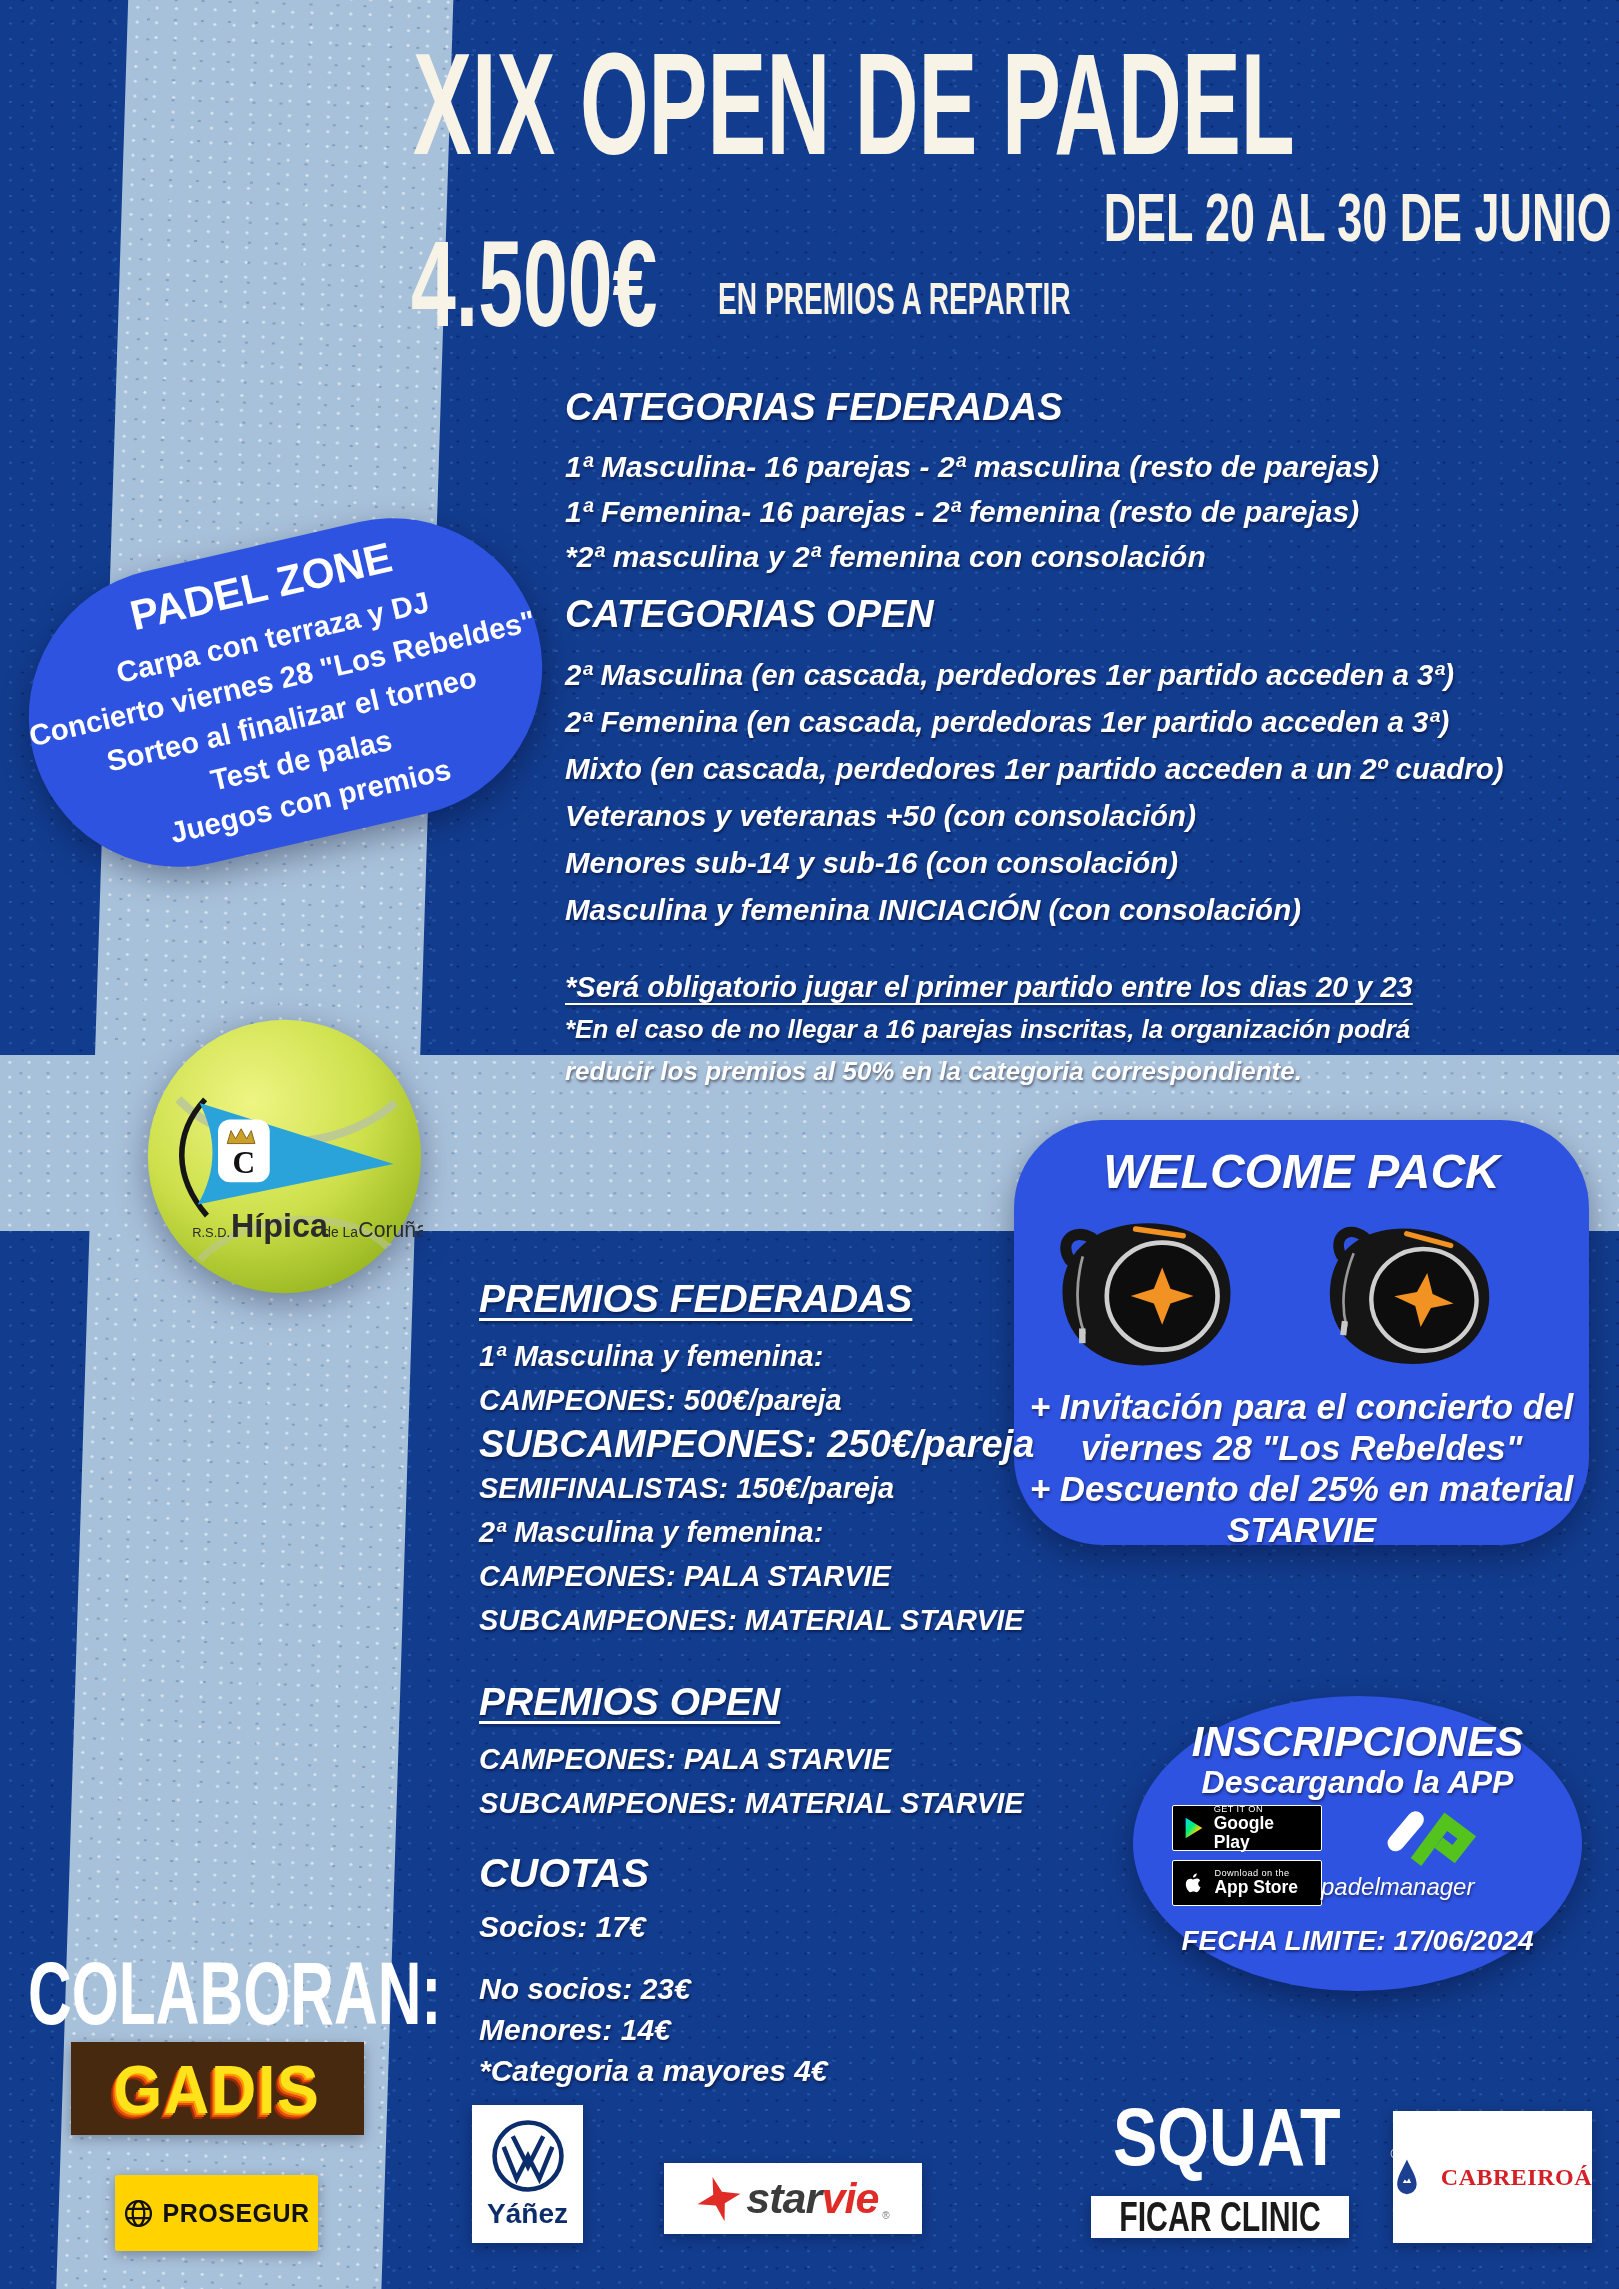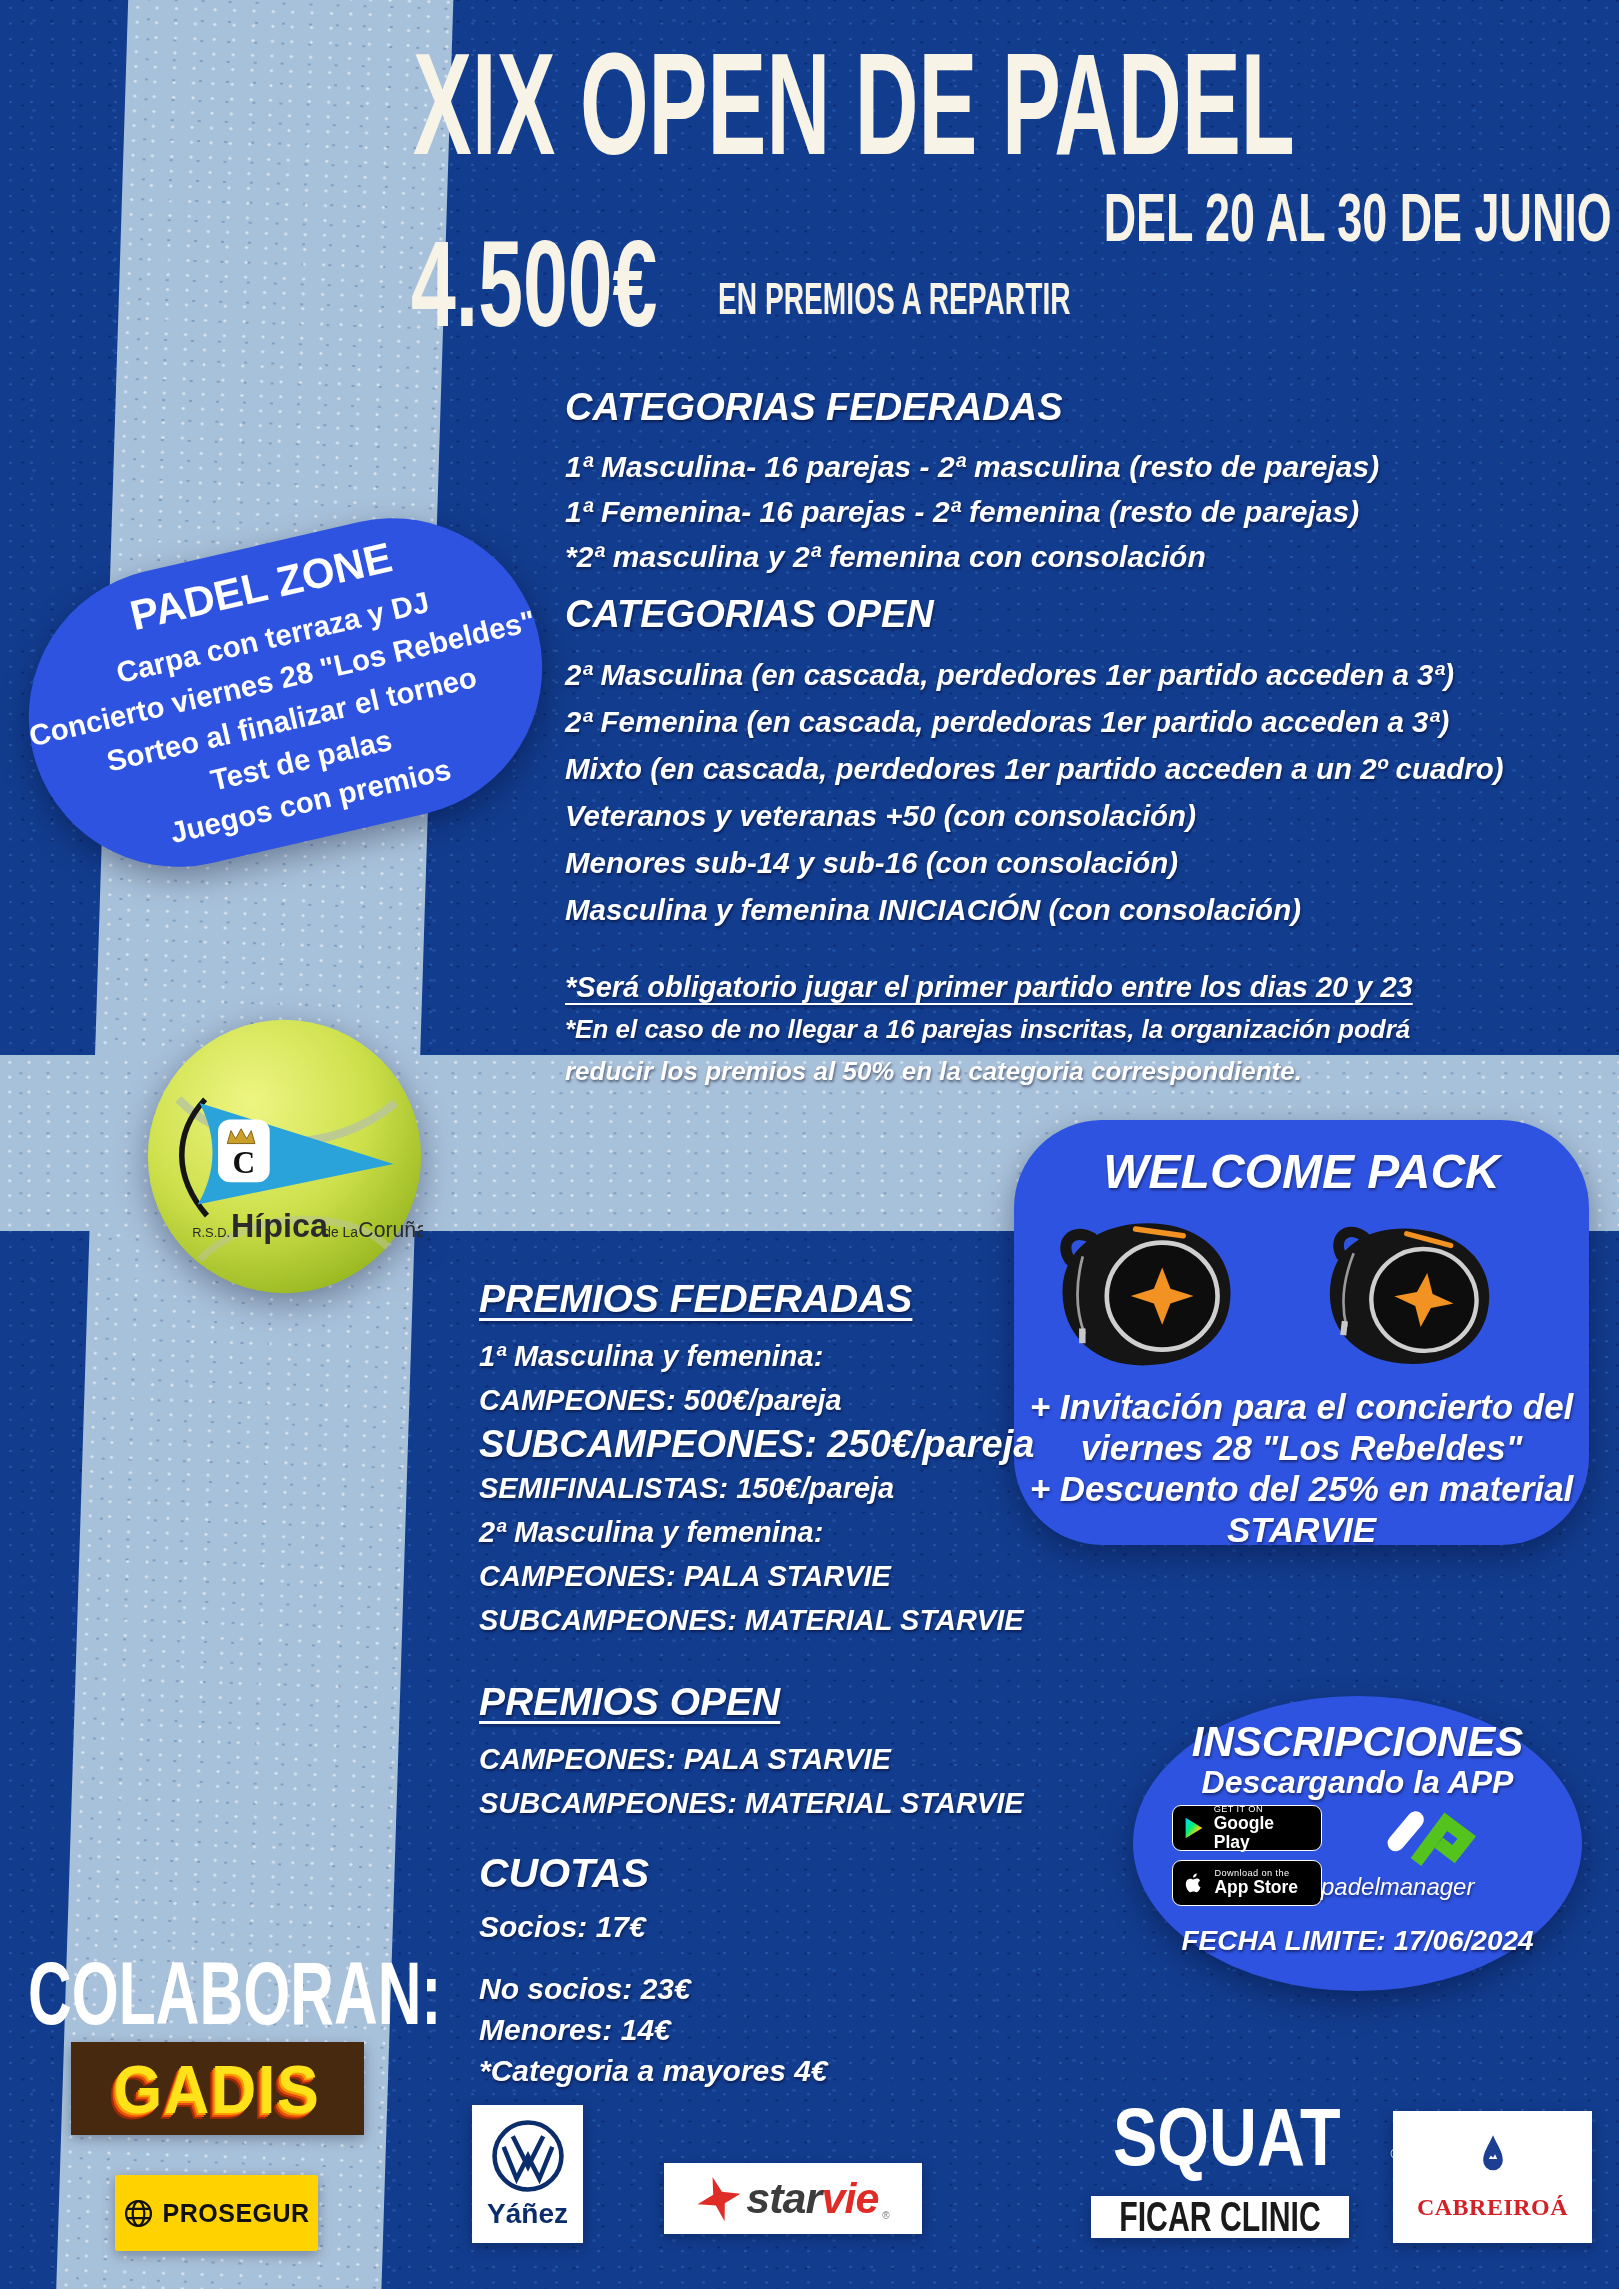--- a/index.html
+++ b/index.html
@@ -17,21 +17,21 @@
     background-image:
       radial-gradient(rgba(255,255,255,.55) 1.3px, transparent 2px),
       radial-gradient(rgba(90,118,155,.45) 1.3px, transparent 2px);
     background-size:19.4px 14.8px,27px 20px;background-position:0 0,7.4px 8.3px;}
   .cond{font-weight:700;color:#f7f3e6;line-height:1;white-space:nowrap;letter-spacing:0px;}
   .hd{font-style:italic;font-weight:700;color:#fff;white-space:nowrap;text-shadow:0.9px 1.8px 2.8px rgba(0,0,25,.5);}
   .bl{font-style:italic;font-weight:600;color:#fff;white-space:nowrap;text-shadow:0.9px 1.8px 2.8px rgba(0,0,25,.5);}
   .u{text-decoration:underline;text-underline-offset:5.5px;}
   .bubble{background:#2e53e0;box-shadow:0 11px 31px rgba(0,0,30,.35);}
   .pz-line{font-weight:600;color:#fff;white-space:nowrap;}
-  .badge{display:flex;align-items:center;gap:8.3px;background:#000;border:1.8px solid #fff;border-radius:9px;
+  .badge{display:flex;align-items:center;gap:8.3px;background:#000;border:1.8px solid #fff;border-radius:2px;
     width:150px;height:46px;box-sizing:border-box;padding:3.7px 9.2px;color:#fff;}
   .badge .tag{font-size:9.2px;letter-spacing:0.4px;line-height:1.1;}
   .badge .store{font-size:17.5px;font-weight:700;line-height:1.1;}
   .wbox{background:#fff;display:flex;align-items:center;justify-content:center;box-shadow:0 3.7px 13px rgba(0,0,20,.3);}
 </style>
 </head>
 <body>
 
 <div class="poster">
 
@@ -248,21 +248,21 @@
   </div>
 
   <div class="abs" style="left:1113px;top:2091px;">
     <span style="font-size:81px;font-weight:800;color:#fff;white-space:nowrap;display:inline-block;transform:scale(0.82,1);transform-origin:0 0;">SQUAT</span><sup style="font-size:14.8px;color:#fff;">®</sup>
   </div>
 
   <div class="abs wbox" style="left:1091px;top:2196px;width:258px;height:42px;">
     <span style="font-size:42px;font-weight:800;color:#1a1a1a;white-space:nowrap;transform:scale(0.72,1);">FICAR CLINIC</span>
   </div>
 
-  <div class="abs wbox" style="left:1393px;top:2111px;width:199px;height:132px;gap:20px;flex-direction:column;">
+  <div class="abs wbox" style="left:1393px;top:2111px;width:199px;height:132px;gap:20px;">
     <svg viewBox="0 0 40 56" width="28" height="41">
       <path d="M20,2 C14,16 6,26 6,38 a14,14 0 0 0 28,0 C34,26 26,16 20,2 Z" fill="#1d3f92"></path>
       <path d="M14,36 l3,-5 3,3 3,-5 3,7 z" fill="#fff"></path>
     </svg>
     <span style="font-family:'Liberation Serif',serif;font-size:24px;font-weight:700;color:#d42027;letter-spacing:0.5px;">CABREIROÁ</span>
   </div>
 
 </div>
 
 

